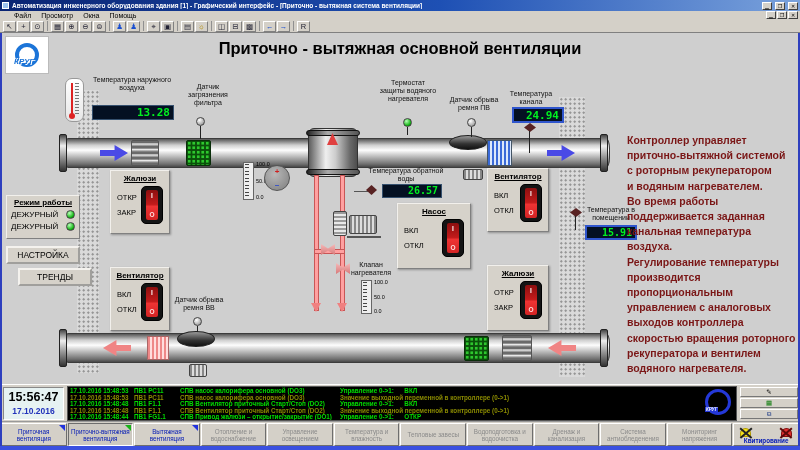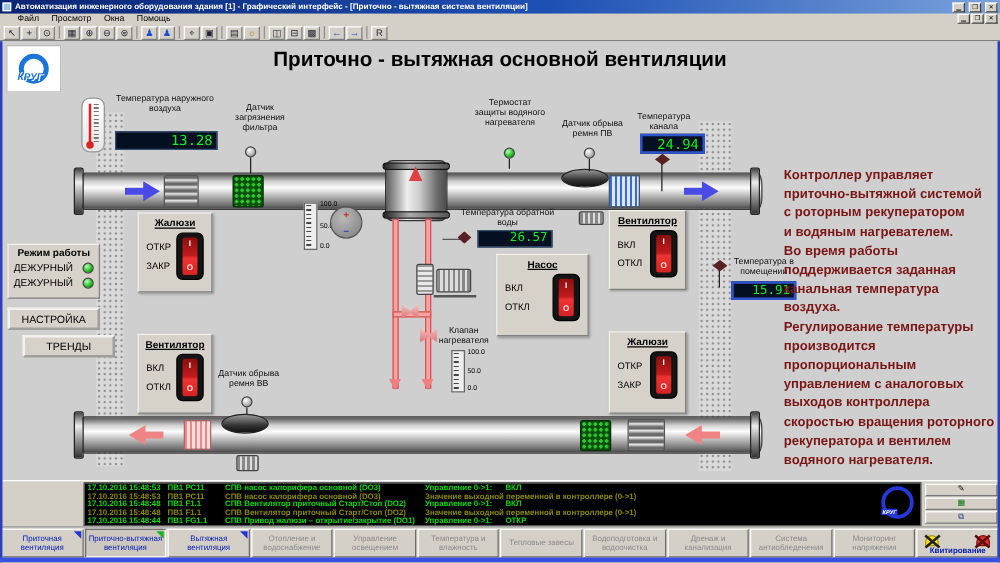--- a/index.html
+++ b/index.html
@@ -38,21 +38,21 @@
 .hcap{position:absolute;left:-3px;right:-3px;height:6px;background:linear-gradient(90deg,#222,#aaa 40%,#555);border-radius:3px;border:1px solid #111}
 .pipe{background:#ffa0a0;border:1px solid #c85656}
 .valve{clip-path:polygon(0 0,50% 42%,100% 0,100% 100%,50% 58%,0 100%);background:linear-gradient(180deg,#f5baba,#d87878)}
 .tri-down{clip-path:polygon(0 0,100% 0,50% 100%);background:#f08080}
 .tri-up{clip-path:polygon(50% 0,0 100%,100% 100%);background:#e04040}
 .led{width:9px;height:9px;border-radius:50%;border:1px solid #444}
 .led.green{background:radial-gradient(circle at 35% 30%,#b8ffb8,#09b009 70%,#056005)}
 .led.gray{background:radial-gradient(circle at 35% 30%,#fff,#a8a8a8 70%,#787878)}
 .stem{width:1px;background:#222}
 .slabel{font-size:7px;line-height:8px;text-align:center;color:#111}
-.display{background:#041022;border:1px solid #35506e;color:#00f020;font-family:"DejaVu Sans Mono",monospace;font-weight:normal;text-align:right;padding-right:3px;font-size:11px}
+.display{background:#041022;border:1px solid #35506e;color:#00f020;font-family:"DejaVu Sans Mono",monospace;font-weight:bold;text-align:right;padding-right:3px;font-size:11px}
 .display.blue{border:2px solid #2f55cd}
 .cpanel{background:#d6d2ca;border:1px solid;border-color:#f2f0ec #808080 #808080 #f2f0ec;box-shadow:1px 1px 2px rgba(0,0,0,.3)}
 .cpanel-title{font-size:8px;font-weight:bold;text-decoration:underline;text-align:center;margin-top:3px}
 .cpanel-row{display:flex;align-items:center;justify-content:space-between;padding:3px 6px 0 6px}
 .cpanel-lbls{font-size:7.5px;line-height:15px}
 .switch{width:22px;height:38px;background:#141414;border-radius:5px;border:1px solid #000;padding:3px 4px;display:flex}
 .rocker{flex:1;background:linear-gradient(180deg,#8c0f0f,#c21b1b 48%,#ee3333 55%,#d42424);border-radius:2px;display:flex;flex-direction:column;justify-content:space-between;align-items:center;font-size:6.5px;font-weight:bold;color:#fff;padding:2px 0}
 .sw-off{color:#ffe0e0}
 .scale{width:11px;background:#eee;border:1px solid #666}
 .scale i{position:absolute;left:1px;top:1px;bottom:1px;width:4px;background:repeating-linear-gradient(180deg,#444 0 1px,transparent 1px 3.5px)}
@@ -61,21 +61,21 @@
 .wheel{width:26px;height:26px;border-radius:50%;background:radial-gradient(circle at 40% 35%,#b9b9b9,#7d7d7d);border:1px solid #555}
 .wheel .wp{position:absolute;left:0;right:0;top:1px;text-align:center;color:#d02020;font-size:8px;font-weight:bold;line-height:9px}
 .wheel .wm{position:absolute;left:0;right:0;bottom:1px;text-align:center;color:#2040d0;font-size:8px;font-weight:bold;line-height:9px}
 .thermo{background:linear-gradient(180deg,#fff,#e6e6e6);border:1px solid #999;border-radius:7px}
 .t-line{position:absolute;left:5px;top:4px;bottom:7px;width:2px;background:#d22}
 .t-ticks{position:absolute;left:9px;top:4px;bottom:7px;width:4px;background:repeating-linear-gradient(180deg,#777 0 1px,transparent 1px 3px)}
 .t-bulb{position:absolute;left:3px;bottom:2px;width:6px;height:6px;border-radius:50%;background:#d22}
 .sensor-d{clip-path:polygon(50% 0,100% 50%,50% 100%,0 50%);background:#582222}
 .btn3d{background:#d6d2ca;border:2px outset #f4f2ee;font-size:8.5px;text-align:center;display:flex;align-items:center;justify-content:center}
 .mode-panel{background:#d6d2ca;border:1px solid;border-color:#f2f0ec #808080 #808080 #f2f0ec;padding:2px 4px}
-.mode-title{font-size:8px;font-weight:bold;text-align:center}
+.mode-title{font-size:8px;font-weight:bold;text-decoration:underline;text-align:center}
 .mode-row{display:flex;align-items:center;justify-content:space-between;font-size:8px;margin-top:3px}
 .desc{font-size:10.5px;line-height:15.2px;color:#7a1616;font-weight:bold;white-space:pre-line}
 .krug-logo{background:#fff;border:1px solid #bbb;display:flex;align-items:center;justify-content:center}
 .kring{width:24px;height:24px;border:4px solid #1b74d8;border-radius:50%;position:relative}
 .kring b{position:absolute;left:-5px;bottom:-3px;color:#1b74d8;font-size:8px;font-style:italic;text-shadow:1px 1px 0 #fff,-1px -1px 0 #fff}
 .bolid-logo{background:#fff;border:1px solid #ccc;display:flex;flex-direction:column;align-items:center;justify-content:center;gap:1px}
 .bolid-box{border:2px solid #1464c8;color:#1464c8;font-weight:bold;font-size:8px;line-height:9px;padding:0 2px;letter-spacing:1px}
 .bolid-sub{font-size:3.5px;color:#1464c8}
 
 .logbar{position:absolute;left:0;top:384px;width:800px;height:37px;background:#d4d0c8;border-top:1px solid #fff}
@@ -373,20 +373,24 @@
 Регулирование температуры
 производится пропорциональным
 управлением с аналоговых
 выходов контроллера
 скоростью вращения роторного
 рекуператора и вентилем
 водяного нагревателя.</div>
   </div>
 
   <div class="logbar">
+    <div class="clock">
+      <div class="time">15:56:47</div>
+      <div class="date">17.10.2016</div>
+    </div>
     <div class="logbox">
       <div class="logrow green">
         <span class="c1">17.10.2016 15:48:53</span>
         <span class="c2">ПВ1 РС11</span>
         <span class="c3">СПВ насос калорифера основной (DO3)</span>
         <span class="c4">Управление 0-&gt;1:      ВКЛ</span>
       </div>
       <div class="logrow olive">
         <span class="c1">17.10.2016 15:48:53</span>
         <span class="c2">ПВ1 РС11</span>

